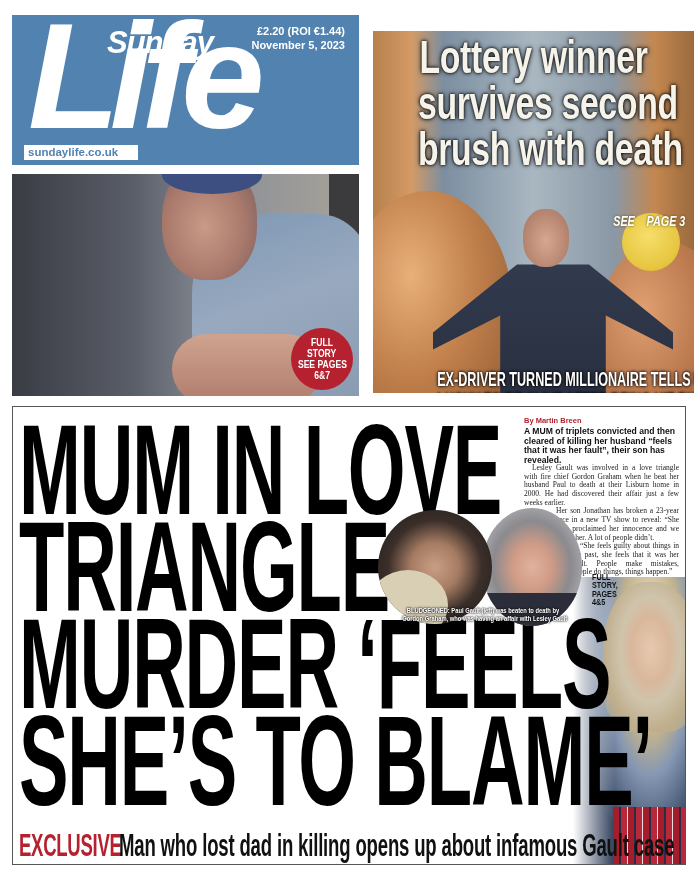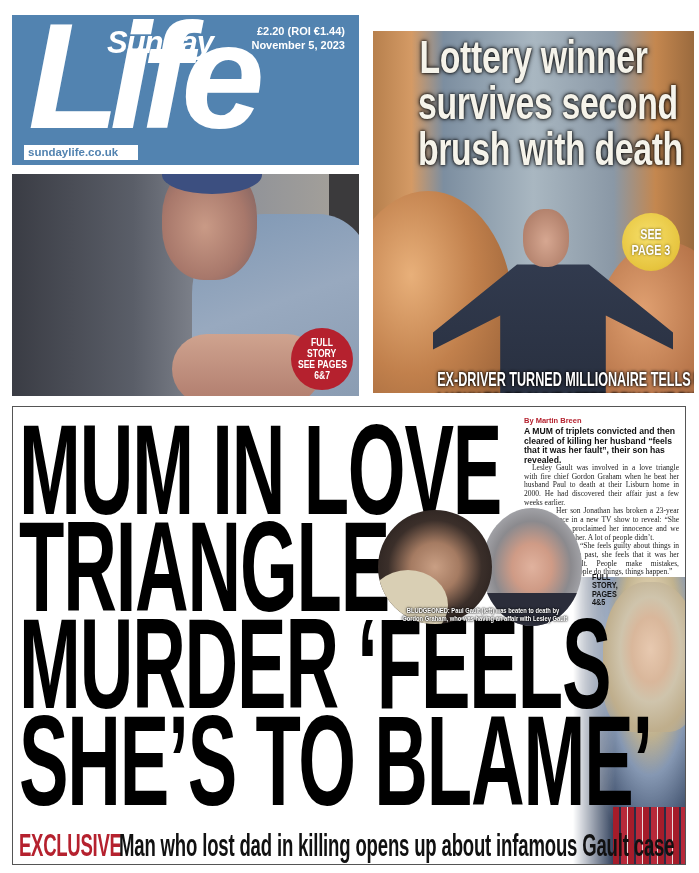--- a/index.html
+++ b/index.html
@@ -40,21 +40,21 @@
   #lottery .still-right { position: absolute; right: -40px; top: 210px; width: 140px; height: 200px; border-radius: 50% 50% 10% 10%;
     background: radial-gradient(ellipse at 35% 35%, #e0a071 0%, #b7754a 50%, #7c4d2c 100%); }
   #lottery .man-head { position: absolute; left: 150px; top: 178px; width: 46px; height: 58px; border-radius: 45%; background: radial-gradient(ellipse at 50% 55%, #d6a791, #a5735e); }
   #lottery .man-body { position: absolute; left: 60px; top: 225px; width: 240px; height: 170px; border-radius: 40% 40% 0 0;
     background: linear-gradient(180deg, #323b4f 0%, #262d3c 100%); clip-path: polygon(0 45%, 35% 5%, 65% 5%, 100% 45%, 100% 55%, 72% 35%, 72% 100%, 28% 100%, 28% 35%, 0 55%); }
   #lottery-headline { position: absolute; left: 0; top: 3px; width: 321px; text-align: center; color: #f5f3ea; line-height: 0.98;
     text-shadow: 0 0 3px #000, 0 0 6px rgba(0,0,0,0.9); }
   #lottery-headline div { font-size: 47px; font-weight: 700; transform: scaleX(0.72); transform-origin: center; white-space: nowrap; letter-spacing: -0.5px; }
   #lottery-badge { position: absolute; left: 249px; top: 182px; width: 58px; height: 58px; border-radius: 50%;
     background: radial-gradient(circle at 45% 40%, #f6df6a 0%, #e6c43e 70%, #c9a52a 100%); color: #fff; text-align: center;
-    display: flex; flex-direction: column; justify-content: center; align-items: center; line-height: 1.05; text-shadow: 0 0 3px #5a4a10; }
+    display: flex; flex-direction: row; justify-content: center; align-items: flex-start; line-height: 1.05; text-shadow: 0 0 3px #5a4a10; font-style: italic; }
   #lottery-badge span { font-size: 15px; font-weight: 700; display: block; transform: scaleX(0.72); white-space: nowrap; }
   #lottery-caption { position: absolute; left: 0; top: 337px; width: 321px; text-align: center; color: #fff; line-height: 1.0;
     text-shadow: 0 0 3px #000, 0 0 5px #000; }
   #lottery-caption div { font-size: 21px; font-weight: 700; transform: scaleX(0.6); transform-origin: center; white-space: nowrap; }
 
   
   #main { position: absolute; left: 12px; top: 406px; width: 674px; height: 459px; border: 1px solid #555; background: #fff; overflow: hidden; }
   #woman { position: absolute; left: 560px; top: 170px; width: 140px; height: 300px;
     background: radial-gradient(ellipse at 55% 22%, #e5c6ad 0%, #d7b091 12%, #d8c9a7 18%, #c0b28f 28%, rgba(120,140,170,0.9) 40%, #2e3e5a 65%, #273653 100%);
     filter: blur(0.3px); -webkit-mask-image: linear-gradient(90deg, transparent 0%, #000 30%); mask-image: linear-gradient(90deg, transparent 0%, #000 30%); }

